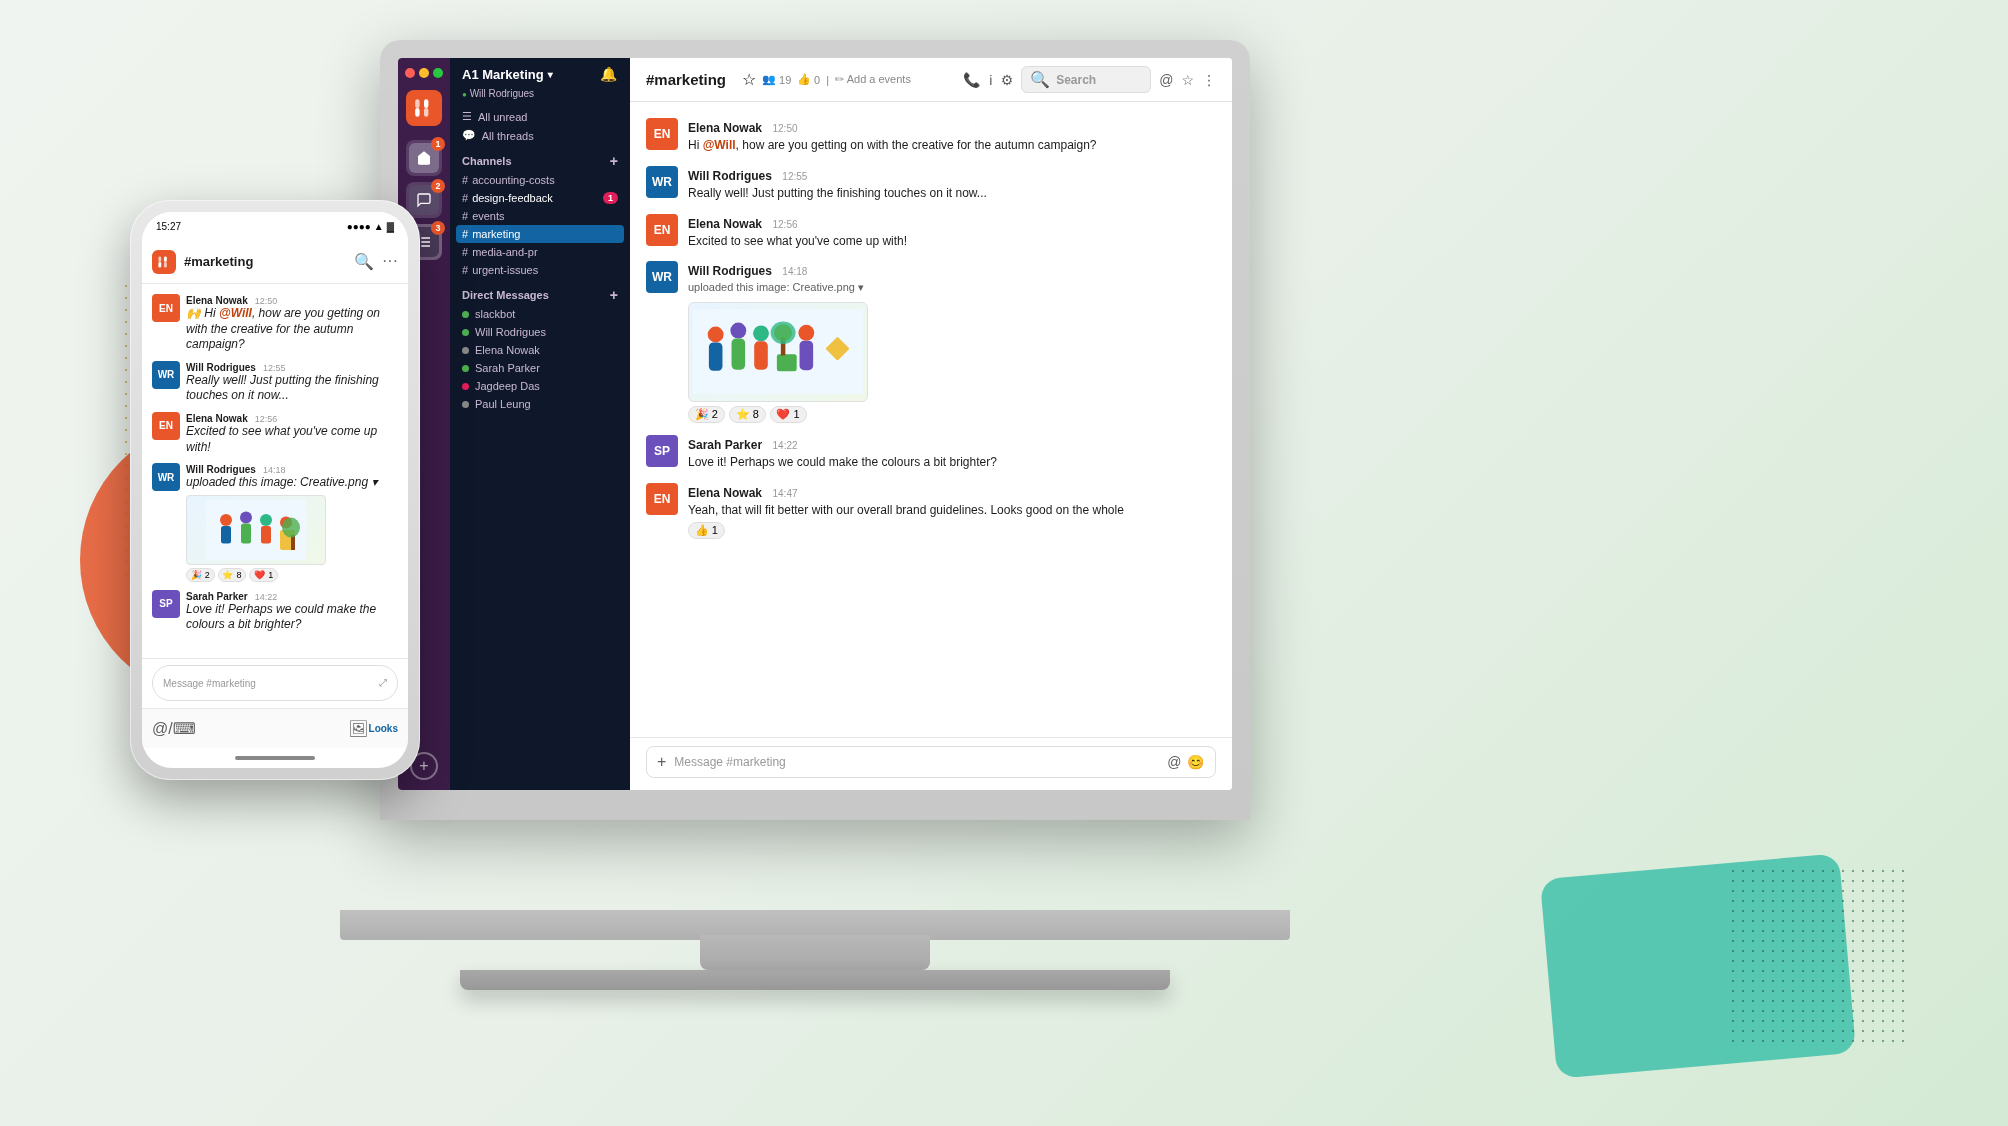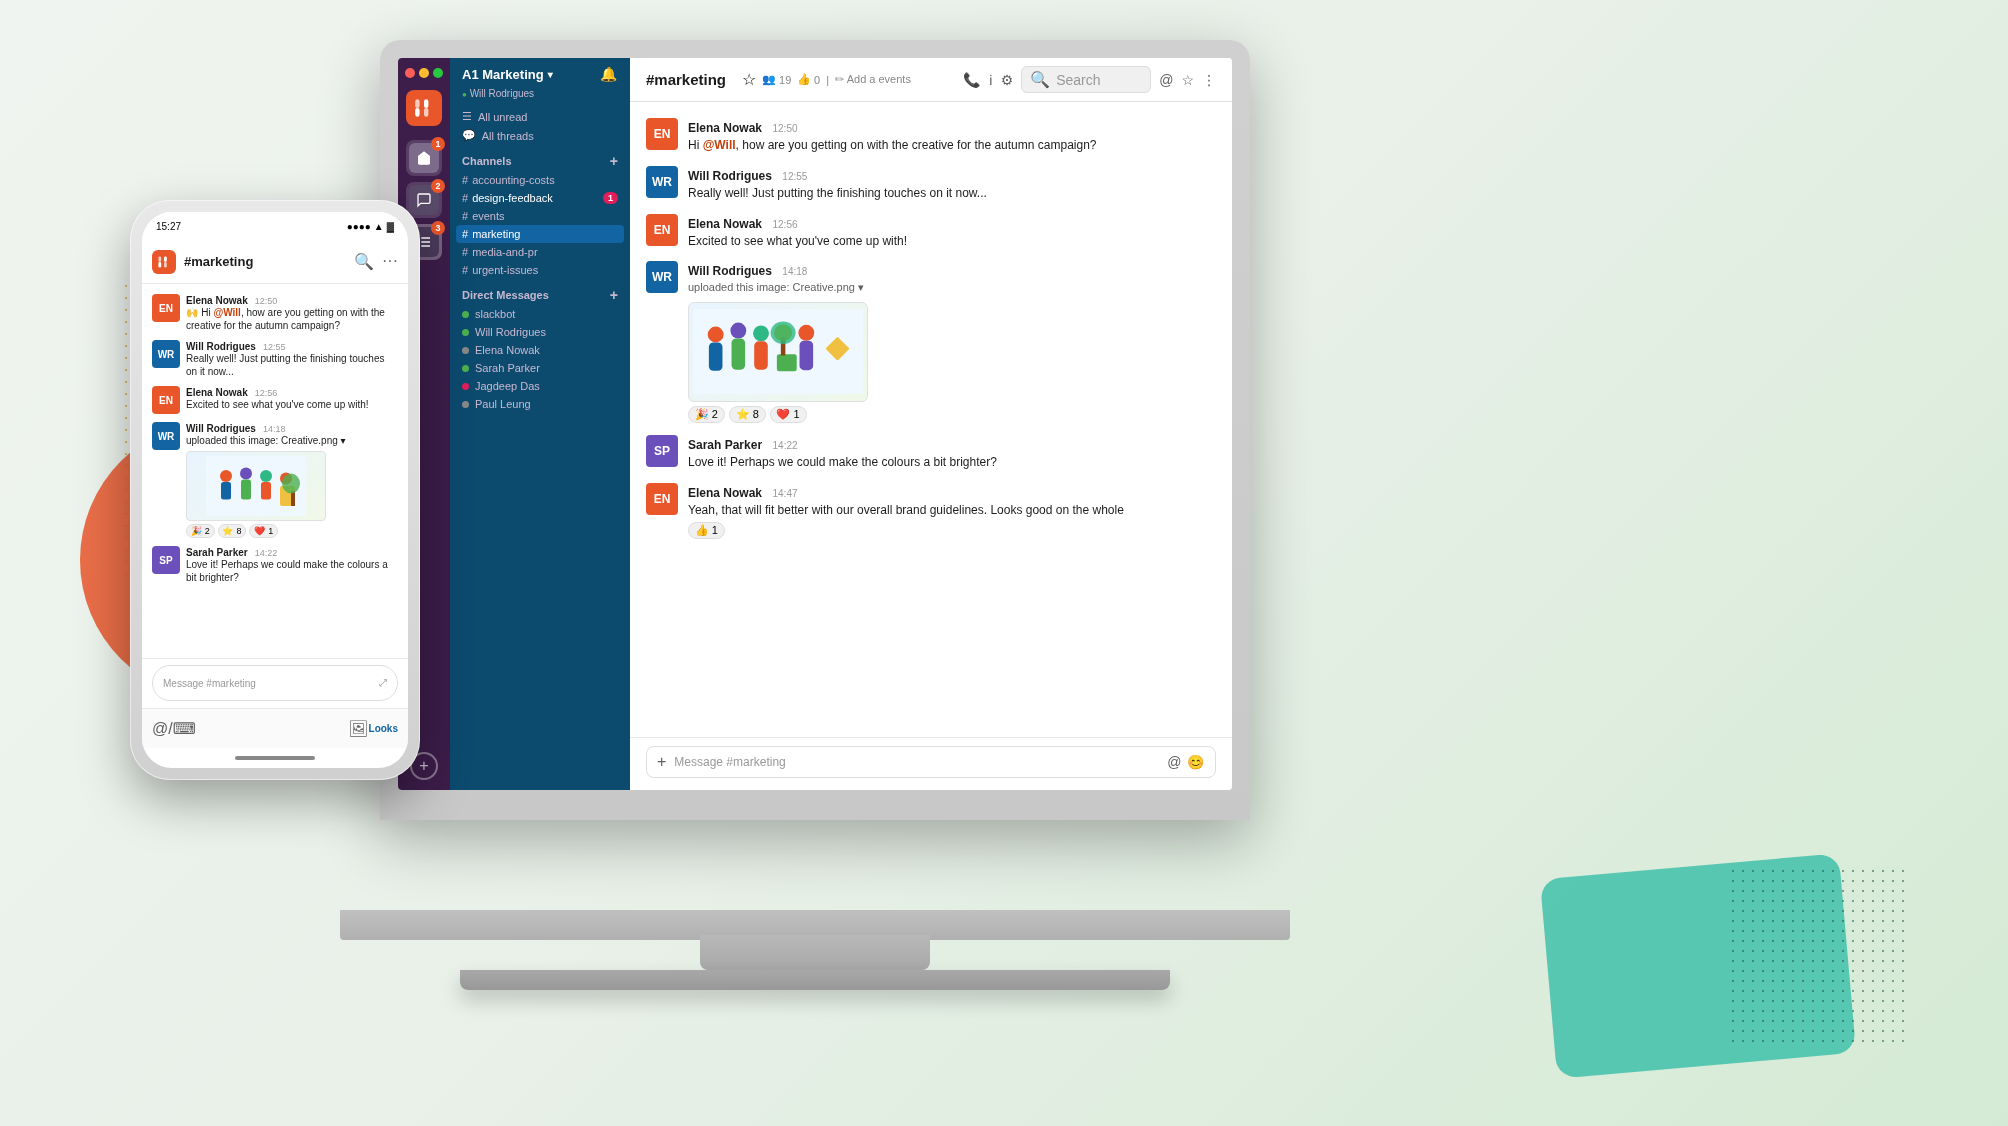--- a/index.html
+++ b/index.html
@@ -177,21 +177,21 @@
       border-radius: 6px;
       background: #7c6b8a;
       display: flex;
       align-items: center;
       justify-content: center;
       font-size: 12px;
       color: white;
     }
     .slack-channel-list {
       width: 180px;
-      background: #0c4a6e;
+      background: #0f172a;
       color: #c8b8d0;
       font-size: 11px;
       overflow-y: auto;
       padding: 0;
     }
     .channel-header {
       padding: 8px 12px 4px;
       display: flex;
       align-items: center;
       justify-content: space-between;
@@ -329,22 +329,23 @@
       display: flex;
       align-items: center;
       background: #f0f0f0;
       border: 1px solid #ddd;
       border-radius: 6px;
       padding: 3px 8px;
       gap: 6px;
       width: 130px;
     }
     .search-placeholder {
-      font-size: 14px;
+      font-size: 12px;
       color: #999;
+      font-weight: bold;
     }
     .action-icon {
       font-size: 14px;
       color: #616061;
       cursor: pointer;
     }
 
     
     .messages-area {
       flex: 1;
@@ -558,21 +559,21 @@
       font-size: 10px;
       font-weight: bold;
       color: white;
     }
     .phone-avatar.elena { background: #e8562a; }
     .phone-avatar.will { background: #1264a3; }
     .phone-avatar.sarah { background: #6b4fbb; }
     .phone-msg-content { flex: 1; }
     .phone-sender { font-size: 10px; font-weight: 700; color: #1d1c1d; }
     .phone-time { font-size: 9px; color: #999; margin-left: 4px; }
-    .phone-text { font-size: 10px; color: #1d1c1d; line-height: 1.3; }
+    .phone-text { font-size: 12px; color: #1d1c1d; line-height: 1.3; font-style: italic; }
     .phone-image {
       width: 140px;
       height: 70px;
       background: linear-gradient(135deg, #e8f4ff, #f0f8e8);
       border-radius: 4px;
       border: 1px solid #e0e0e0;
       margin-top: 4px;
       display: flex;
       align-items: center;
       justify-content: center;

